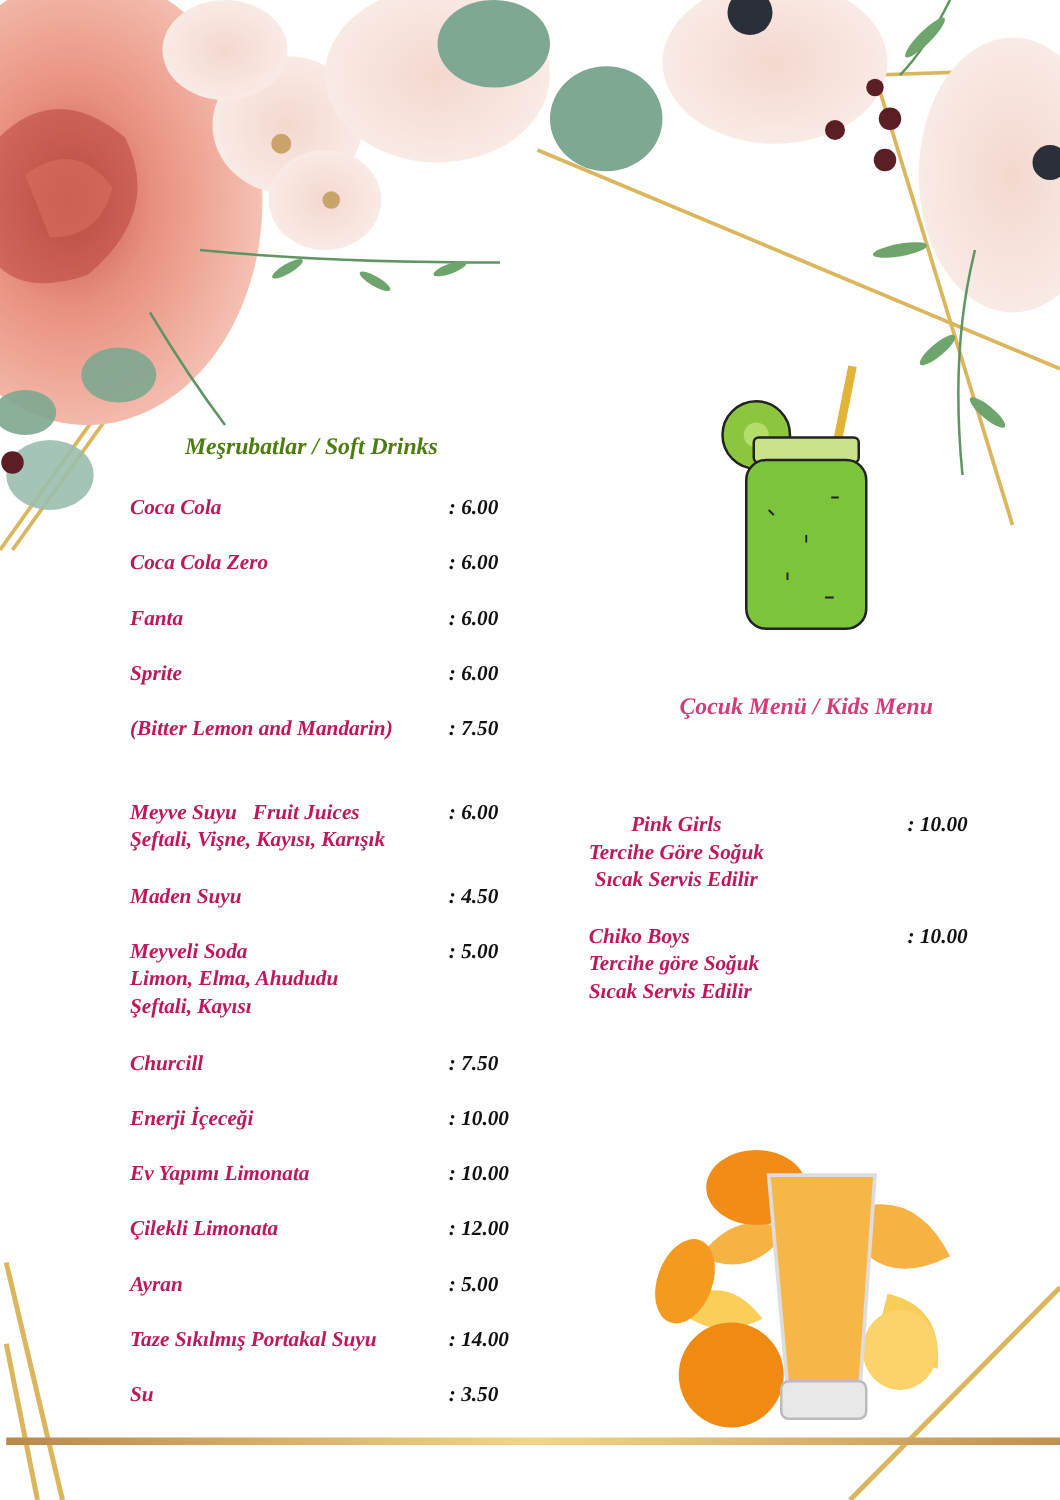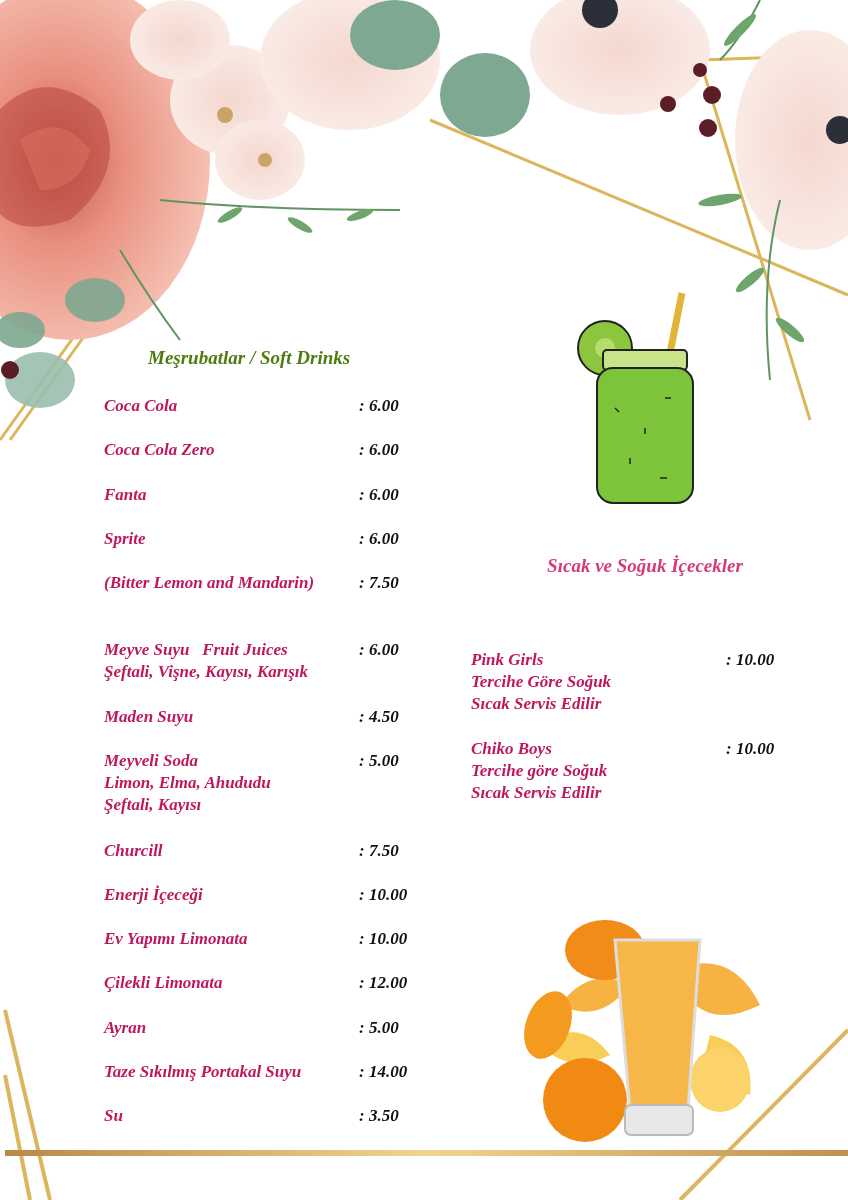--- a/index.html
+++ b/index.html
@@ -201,25 +201,25 @@
       <span class="name" style="white-space: pre;">Taze Sıkılmış Portakal Suyu</span>
     </div>
     <div class="price" style="left: 359px; top: 1061px;">: 14.00</div>
     <div class="item" style="left: 104px; top: 1105px;">
       <span class="name" style="white-space: pre;">Su</span>
     </div>
     <div class="price" style="left: 359px; top: 1105px;">: 3.50</div>
   </div>
 
 <div class="kids-title" style="top:554px;">
-  <div>Sıcak ve Soğuk İçecekler</div>
+  <div>Çocuk Menü /  Kids Menu</div>
 </div>
 
 <div id="kids-list">
-    <div class="item" style="left: 471px; top: 649px;">
+    <div class="item" style="left: 471px; top: 649px; text-align: center;">
       <span class="name" style="white-space: pre;">Pink Girls</span>
       <span class="name">Tercihe Göre Soğuk</span>
       <span class="name">Sıcak Servis Edilir</span>
     </div>
     <div class="price" style="left: 726px; top: 649px;">: 10.00</div>
     <div class="item" style="left: 471px; top: 738px;">
       <span class="name" style="white-space: pre;">Chiko Boys</span>
       <span class="name">Tercihe göre Soğuk</span>
       <span class="name">Sıcak Servis Edilir</span>
     </div>

